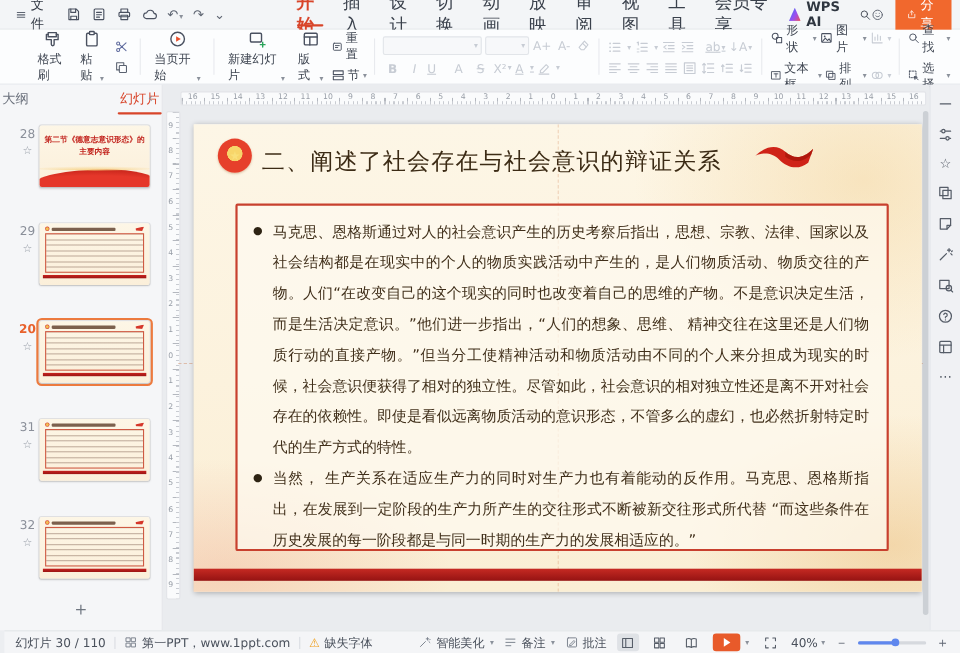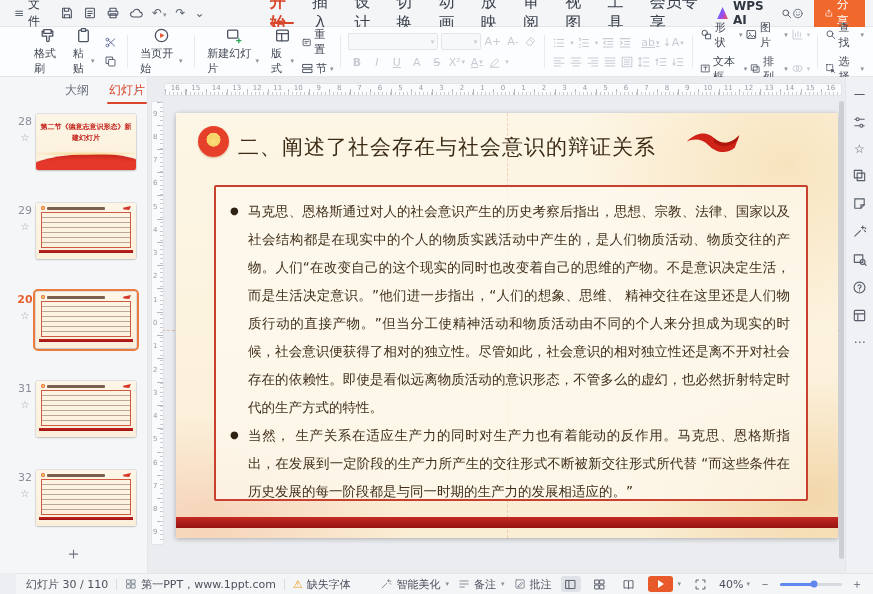--- a/index.html
+++ b/index.html
@@ -22,39 +22,39 @@
   .mb-right{margin-left:auto;display:flex;align-items:center;gap:10px;}
   .share-btn{display:flex;align-items:center;gap:4px;background:#f1682d;color:#fff;font-size:12px;border-radius:4px;padding:3px 10px;}
   .share-btn .ic{width:12px;height:12px;color:#fff;}
 
   
   .toolbar{position:absolute;top:27px;left:0;right:0;height:50px;background:#fcfdfe;border-bottom:1px solid #e3e6ea;display:flex;align-items:stretch;padding:3px 6px 3px 26px;}
   .tsep{width:1px;background:#e8eaee;margin:5px 4px;}
   .tgroup{display:flex;align-items:center;gap:2px;padding:0 3px;}
   .tbtn-lg{display:flex;flex-direction:column;align-items:center;justify-content:center;gap:2px;padding:1px 5px;font-size:11px;color:#3f4652;border-radius:3px;}
   .tbtn-lg .ic{width:17px;height:17px;}
-  .tlabelrow{display:flex;align-items:center;}
+  .tlabelrow{display:flex;align-items:flex-end;}
   .tstack{display:flex;flex-direction:column;justify-content:center;gap:6px;padding:0 3px;}
   .tstack .ic{width:13px;height:13px;color:#5a6270;}
   .tcol{display:flex;flex-direction:column;justify-content:center;gap:4px;}
   .trow{display:flex;align-items:center;gap:3px;}
   .minibtn{display:flex;align-items:center;gap:2px;font-size:11px;color:#3f4652;}
   .minibtn .ic{width:13px;height:13px;}
   .selbox{height:17px;border:1px solid #e2e5e9;border-radius:2px;background:#f7f8fa;display:flex;align-items:center;justify-content:flex-end;padding:0 3px;}
   .selbox.w-font{width:90px;} .selbox.w-size{width:40px;}
   .fbtn{min-width:17px;height:16px;display:flex;align-items:center;justify-content:center;font-size:11px;}
   .dis, .dis *{color:#c7ccd4 !important;}
   .dis .ic{color:#c7ccd4;}
-  .u{text-decoration:underline;} .s{text-decoration:line-through;} .i{font-style:italic;} .b{font-weight:bold;}
+  .u{text-decoration:underline;justify-content:space-between;} .s{text-decoration:line-through;} .i{font-style:italic;} .b{font-weight:bold;}
   .ic{display:inline-flex;color:#4a5160;}
   .ic svg{width:100%;height:100%;}
 
   
   .leftpanel{position:absolute;top:77px;left:0;width:148px;bottom:21px;background:#f5f6f8;border-right:1px solid #e3e5e9;}
-  .lp-tabs{height:27px;display:flex;align-items:center;justify-content:flex-end;gap:16px;font-size:12px;color:#6b717c;position:relative;}
+  .lp-tabs{height:27px;display:flex;align-items:center;justify-content:space-between;gap:16px;font-size:12px;color:#6b717c;position:relative;}
   .lp-tab{position:relative;padding:4px 2px;}
   .lp-tab.active{color:#d8452a;}
   .lp-tab.active::after{content:"";position:absolute;left:0;right:0;bottom:-1px;height:2px;background:#d8452a;border-radius:1px;}
   .lp-collapse{position:absolute;right:8px;top:6px;font-size:11px;color:#8a8f99;}
   .thumb-list{position:absolute;top:27px;left:0;right:0;bottom:40px;padding-top:10px;overflow:hidden;}
   .thumb-item{display:flex;align-items:flex-start;height:72px;margin:0 0 17px 0;padding-left:14px;}
   .thumb-gutter{width:22px;display:flex;flex-direction:column;align-items:center;gap:5px;padding-top:1px;}
   .thumb-num{font-size:11px;color:#8a8f99;}
   .thumb-star{font-size:10px;color:#9aa0a9;line-height:1;}
   .thumb-item.selected .thumb-num{color:#e8612c;font-weight:bold;}
@@ -107,21 +107,21 @@
   .bullet .bdot{flex:0 0 18px;font-size:10px;line-height:28px;color:#2e2313;}
   .bullet .btext{flex:1;}
   .slide-bar{position:absolute;left:0;right:0;bottom:10px;height:11px;background:linear-gradient(#c62a23,#951312);}
 
   
   .rail{position:absolute;top:77px;right:0;width:28px;bottom:21px;background:#f0f1f4;border-left:1px solid #e3e5e9;display:flex;flex-direction:column;align-items:center;padding-top:10px;gap:13px;}
   .rail .ic{width:15px;height:15px;color:#565d68;}
   .rail .glyphic{font-size:12px;color:#565d68;line-height:1;}
 
   
-  .statusbar{position:absolute;left:16px;right:0;bottom:0;height:21px;background:#f4f5f7;border-top:1px solid #e3e5e9;display:flex;align-items:center;font-size:11px;color:#4a515c;padding:0 10px;}
+  .statusbar{position:absolute;left:4px;right:0;bottom:0;height:21px;background:#f4f5f7;border-top:1px solid #e3e5e9;display:flex;align-items:center;font-size:11px;color:#4a515c;padding:0 10px;}
   .sb-sep{width:1px;height:11px;background:#d9dce1;margin:0 8px;}
   .sb-item{display:flex;align-items:center;gap:4px;white-space:nowrap;}
   .sb-item .ic{width:12px;height:12px;color:#7d8590;}
   .sb-right{margin-left:auto;display:flex;align-items:center;gap:9px;}
   .viewbtn{width:20px;height:16px;display:flex;align-items:center;justify-content:center;border-radius:3px;}
   .viewbtn .ic{width:13px;height:13px;color:#565d68;}
   .viewbtn.active{background:#dfe2e6;}
   .playbtn{width:25px;height:16px;background:#e85a2a;border-radius:3px;display:flex;align-items:center;justify-content:center;}
   .playtri{width:0;height:0;border-left:6px solid #fff;border-top:4px solid transparent;border-bottom:4px solid transparent;margin-left:2px;}
   .warn{color:#f0a01e;}
@@ -545,21 +545,21 @@
       <span class="lp-tab active">幻灯片</span>
       <span class="lp-collapse">‹</span>
     </div>
     <div class="thumb-list">
         <div class="thumb-item">
           <div class="thumb-gutter">
             <div class="thumb-num">28</div>
             <div class="thumb-star">☆</div>
           </div>
           <div class="thumb-frame">
-            <div class="thumb-title-text">第二节《德意志意识形态》新建幻灯片</div>
+            <div class="thumb-title-text">第二节《德意志意识形态》的主要内容</div>
             <div class="thumb-wave"></div>
           </div>
         </div>
         <div class="thumb-item">
           <div class="thumb-gutter">
             <div class="thumb-num">29</div>
             <div class="thumb-star">☆</div>
           </div>
           <div class="thumb-frame">
             <div class="mini-head">

